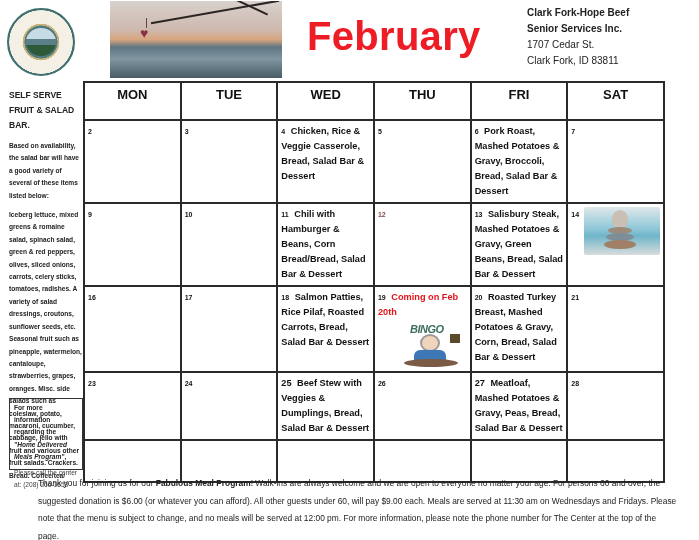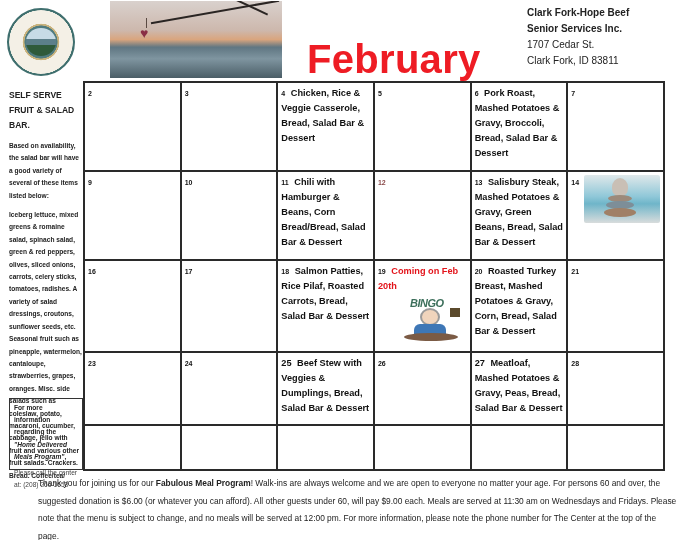--- a/index.html
+++ b/index.html
@@ -12,21 +12,21 @@
   .logo .scene { position: absolute; left: 17px; top: 18px; width: 30px; height: 28px; border-radius: 50%;
     background: linear-gradient(#c7dbe6 0 40%, #5c7f8a 40% 60%, #2f5a3a 60% 100%); }
 
   .hero { position: absolute; left: 110px; top: 1px; width: 172px; height: 77px; overflow: hidden;
     background: linear-gradient(180deg, #d9d1cd 0%, #cdb8ad 38%, #d9a57e 50%, #5f7682 60%, #7f95a0 75%, #4a5d66 100%); }
   .hero .branch { position: absolute; left: 40px; top: 10px; width: 130px; height: 2px; background: #2a2523; transform: rotate(-10deg); }
   .hero .branch2 { position: absolute; left: 110px; top: 2px; width: 50px; height: 2px; background: #2a2523; transform: rotate(25deg); }
   .hero .heart { position: absolute; left: 30px; top: 25px; color: #8a2f45; font-size: 14px; line-height: 1; }
   .hero .string { position: absolute; left: 36px; top: 17px; width: 1px; height: 10px; background: #5a4a42; }
 
-  .month-title { position: absolute; left: 307px; top: 14px; font-size: 40px; font-weight: bold; color: #ee1c24; letter-spacing: 0.3px; margin-top: 23px; }
+  .month-title { position: absolute; left: 307px; top: 14px; font-size: 40px; font-weight: bold; color: #ee1c24; letter-spacing: 0.3px; }
 
   .org { position: absolute; left: 527px; top: 5px; font-family: "Liberation Sans", sans-serif; font-size: 10px; line-height: 16px; color: #222; }
   .org .b { font-weight: bold; }
 
   .sidebar { position: absolute; left: 9px; top: 88px; width: 73px; font-size: 6.6px; font-weight: bold; line-height: 12.4px; color: #222; }
   .sidebar .title { font-size: 8.5px; line-height: 15px; margin-bottom: 7px; }
   .sidebar p { margin-bottom: 7px; }
   .info-box { position: absolute; left: 9px; top: 398px; width: 74px; height: 72px; border: 1.5px solid #333; padding: 3px 4px;
     font-size: 6.6px; line-height: 12.2px; font-weight: bold; color: #222; }
   .info-box .it { font-style: italic; }
@@ -87,20 +87,28 @@
   <p>Iceberg lettuce, mixed greens &amp; romaine salad, spinach salad, green &amp; red peppers, olives, sliced onions, carrots, celery sticks, tomatoes, radishes.  A variety of salad dressings, croutons, sunflower seeds, etc. Seasonal fruit such as pineapple, watermelon, cantaloupe, strawberries, grapes, oranges.  Misc. side salads such as coleslaw, potato, macaroni, cucumber, cabbage, jello with fruit and various other fruit salads.  Crackers. Bread. Coffee/tea/</p>
 </div>
 
 <div class="info-box">
   <span>For more information regarding the </span><span class="it">"Home Delivered Meals Program"</span><span>,</span>
   <div class="call">Please call   the center at: (208) 266-1653</div>
 </div>
 
 <table class="calendar">
   <tbody>
+      <tr>
+    <th>MON</th>
+    <th>TUE</th>
+    <th>WED</th>
+    <th>THU</th>
+    <th>FRI</th>
+    <th>SAT</th>
+  </tr>
   <tr class="r1">
     <td><span class="num">2</span></td>
     <td><span class="num">3</span></td>
     <td><span class="num">4</span> <span>Chicken, Rice &amp; Veggie Casserole, Bread, Salad Bar &amp; Dessert</span></td>
     <td><span class="num">5</span></td>
     <td><span class="num">6</span> <span>Pork Roast, Mashed Potatoes &amp; Gravy, Broccoli, Bread, Salad Bar &amp; Dessert</span></td>
     <td><span class="num">7</span></td>
   </tr>
   <tr class="r2">
     <td><span class="num">9</span></td>

